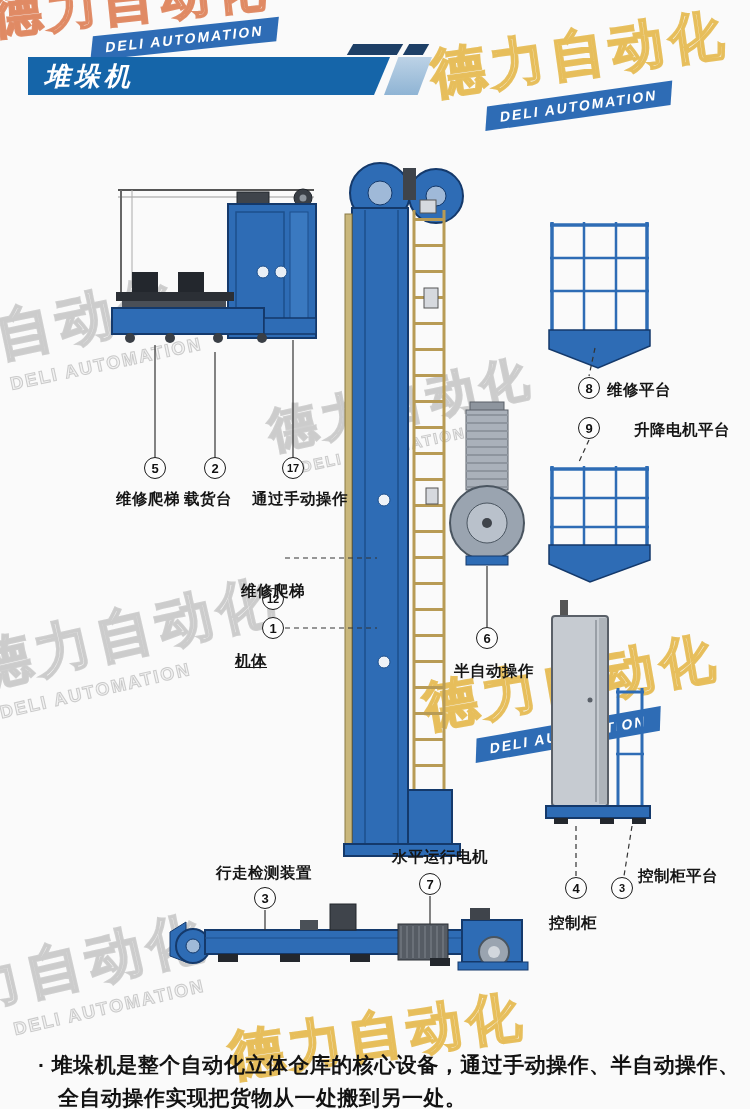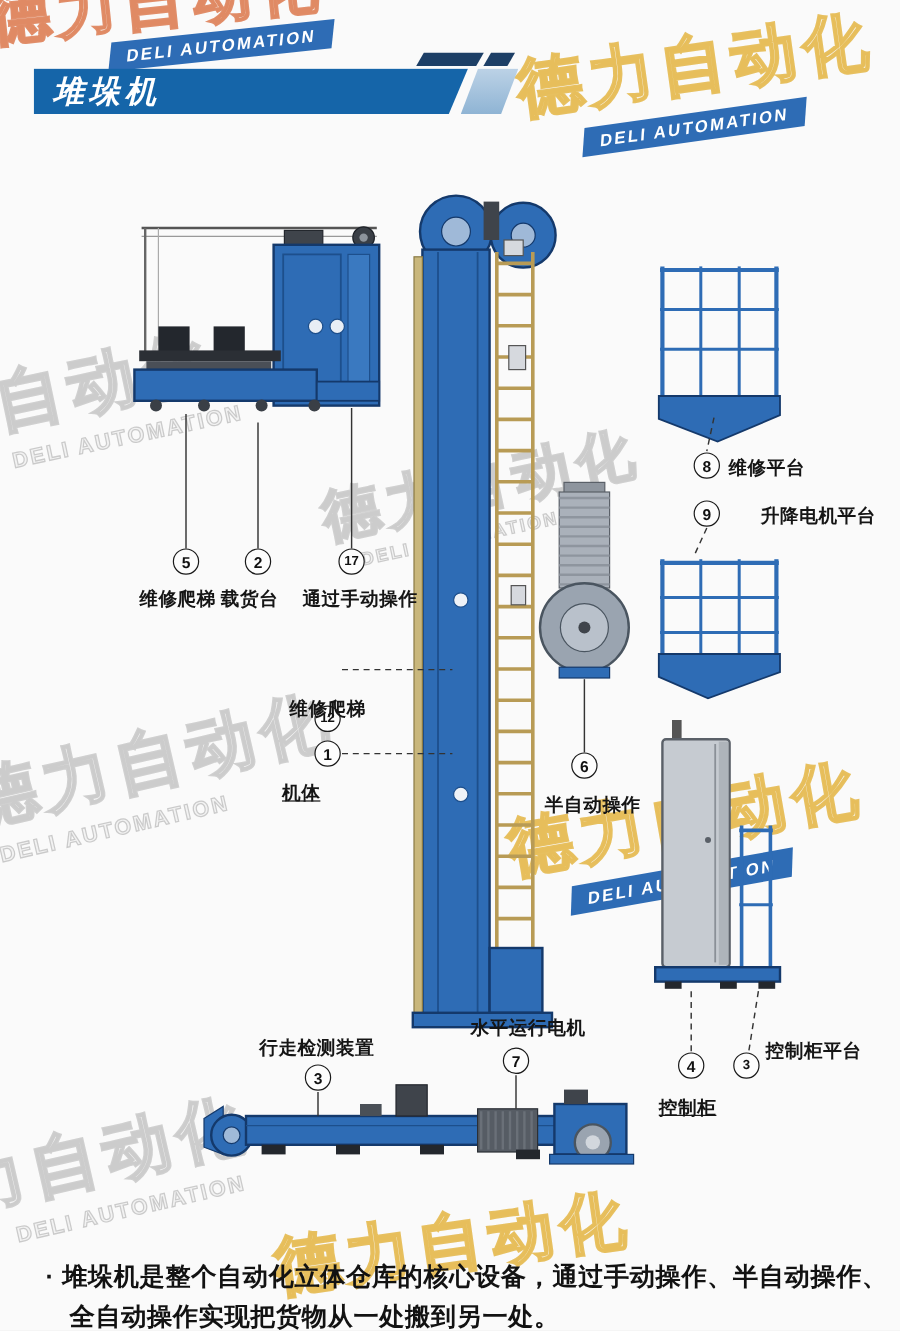--- a/index.html
+++ b/index.html
@@ -239,18 +239,18 @@
   <div class="clabel" style="left:116px;top:489px;width:78px;">维修爬梯</div>
   <div class="clabel" style="left:184px;top:489px;width:62px;">载货台</div>
   <div class="clabel" style="left:252px;top:489px;width:110px;">通过手动操作</div>
   <div class="clabel" style="left:241px;top:581px;width:66px;">维修爬梯</div>
   <div class="clabel" style="left:235px;top:651px;width:40px;text-decoration:underline;">机体</div>
   <div class="clabel" style="left:607px;top:380px;">维修平台</div>
   <div class="clabel" style="left:634px;top:420px;">升降电机平台</div>
   <div class="clabel" style="left:454px;top:661px;width:66px;">半自动操作</div>
   <div class="clabel" style="left:216px;top:863px;">行走检测装置</div>
   <div class="clabel" style="left:392px;top:847px;">水平运行电机</div>
-  <div class="clabel" style="left:549px;top:913px;width:54px;text-decoration:underline;">控制柜</div>
+  <div class="clabel" style="left:549px;top:913px;width:54px;">控制柜</div>
   <div class="clabel" style="left:638px;top:866px;">控制柜平台</div>
 
   <p class="desc">· 堆垛机是整个自动化立体仓库的核心设备，通过手动操作、半自动操作、全自动操作实现把货物从一处搬到另一处。</p>
 
 </div>
 
 </body></html>

